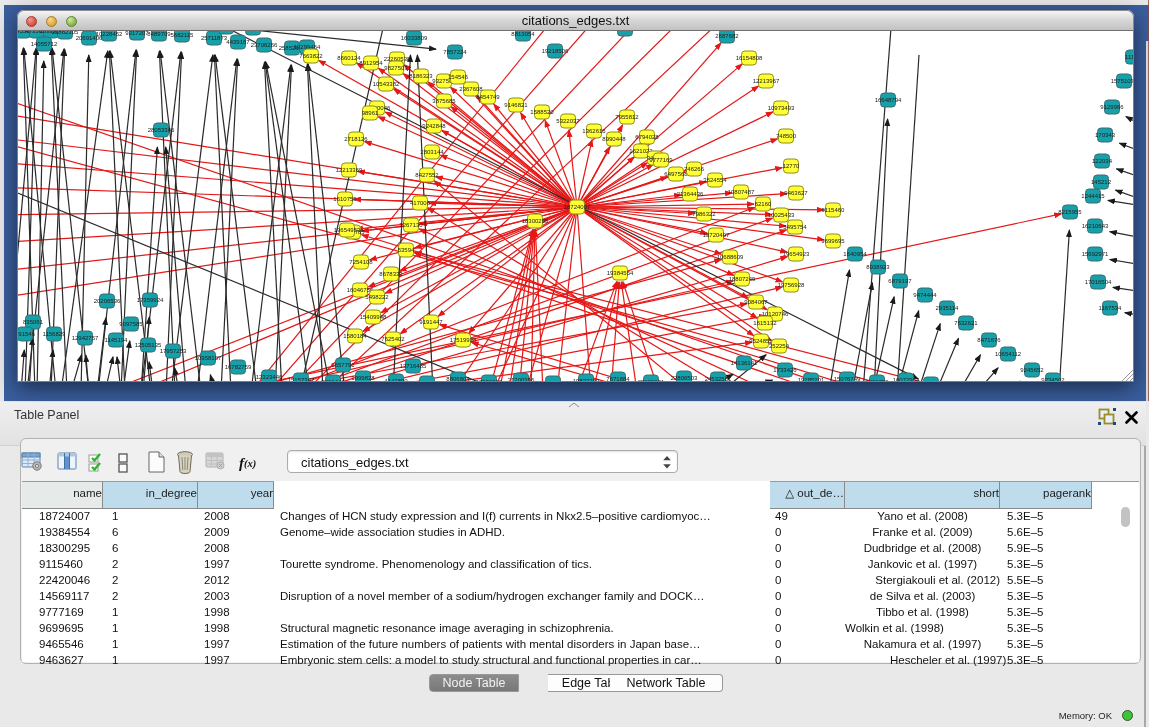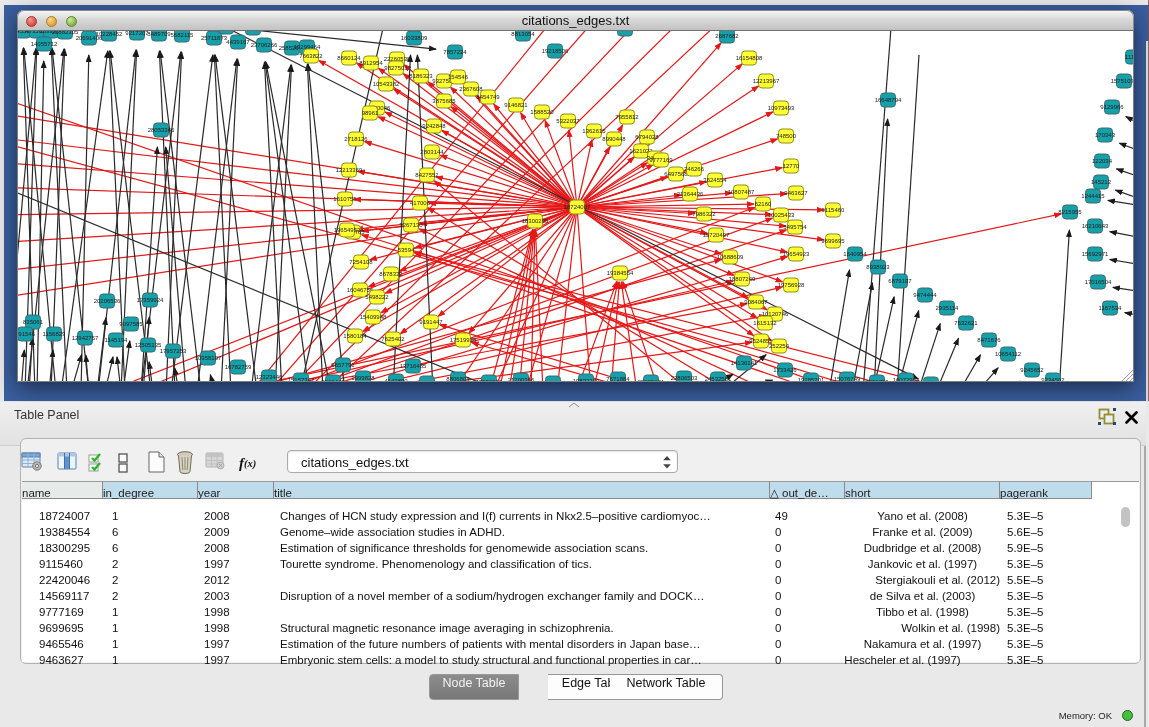--- a/index.html
+++ b/index.html
@@ -17,26 +17,26 @@
 #redge{left:1147.5px;top:0;width:1.5px;height:401px;background:#8a4a42;opacity:.8}
 #pnlhead{left:0;top:402px;width:1146px;height:44px;background:linear-gradient(#efefef,#e2e2e2);
  border-bottom:1px solid #cfcfcf}
 #pnlhead span{position:absolute;left:14px;top:6px;font-size:12.5px;color:#333}
 #mainbox{left:20px;top:438px;width:1121px;height:226px;background:#f0f0f0;
  border:1px solid #b2b2b2;border-radius:6px}
 #combo{left:287px;top:450px;width:391px;height:23px;background:#fff;
  border:1px solid #ababab;border-radius:4px;box-shadow:inset 0 1px 2px rgba(0,0,0,.12)}
 #combo span{position:absolute;left:13px;top:4px;font-size:13px;color:#111}
 #tablebg{left:22px;top:481px;width:1117px;height:181px;background:#fff}
-.hc{top:481px;height:18px;border-right:1px solid #8a8a8a;border-top:1px solid #9a9a9a;
- border-bottom:1px solid #8a8a8a;font-size:11.5px;color:#1c1c1c;text-align:left;line-height:23px;background:#bfdcec}
+.hc{top:481px;height:28px;border-right:1px solid #8a8a8a;border-top:1px solid #9a9a9a;
+ border-bottom:1px solid #8a8a8a;font-size:11.5px;color:#1c1c1c;text-align:right;line-height:23px;background:#bfdcec}
 .trow{position:absolute;left:0;width:1149px;height:15.7px;font-size:11.5px;color:#111}
 .trow span{position:absolute;top:1px;white-space:nowrap}
 #thumb{left:1121px;top:507px;width:9px;height:20px;background:#c3c3c3;border-radius:5px}
-.tab{top:674px;height:26px;font-size:12.5px;text-align:center;line-height:17px;
+.tab{top:674px;height:18px;font-size:12.5px;text-align:center;line-height:17px;
  background:#fdfdfd;color:#111;border:1px solid #989898}
 #mem{left:1020px;top:710px;width:92px;text-align:right;font-size:9.5px;color:#222}
 #memdot{left:1122px;top:710px;width:11px;height:11px;border-radius:50%;
  background:#3ec439;border:1px solid #33582f}
 </style></head><body>
 <div id="app">
   <div class="abs" id="desk"></div>
   <div class="abs" id="win">
     <div class="abs" id="tbar"></div>
     <div class="abs" id="title">citations_edges.txt</div>
@@ -664,21 +664,20 @@
     <svg class="abs" style="left:374px;top:4px" width="10" height="14">
       <path d="M5,1 L8.8,5.3 H1.2 Z" fill="#444"></path>
       <path d="M5,13.5 L8.8,9.2 H1.2 Z" fill="#444"></path>
     </svg>
   </div>
 
   <div class="abs" id="tablebg"></div>
   <div class="abs hc" style="left:22px;width:81px;background:#e6eae9">name</div>
   <div class="abs hc" style="left:103px;width:95px">in_degree</div>
   <div class="abs hc" style="left:198px;width:76px">year</div>
-  <div class="abs hc" style="left:274px;width:496px">title</div>
   <div class="abs hc" style="left:770px;width:75px">△ out_de…</div>
   <div class="abs hc" style="left:845px;width:155px">short</div>
   <div class="abs hc" style="left:1000px;width:92px">pagerank</div>
   <div class="abs" style="left:1092px;top:481px;width:47px;height:24px;border-top:1px solid #9a9a9a;background:#fff"></div>
 <div class="trow" style="top:508.5px">
 <span style="left:39px">18724007</span>
       <span style="left:112px">1</span>
       <span style="left:204px">2008</span>
 <span style="left:280px">Changes of HCN study expression and I(f) currents in Nkx2.5–positive cardiomyoc…</span>
       <span style="left:775px">49</span>
@@ -691,21 +690,20 @@
       <span style="left:204px">2009</span>
 <span style="left:280px">Genome–wide association studies in ADHD.</span>
       <span style="left:775px">0</span>
 <span style="left:845px;width:155px;text-align:center">Franke et al. (2009)</span>
       <span style="left:1007px">5.6E–5</span>
     </div>
 <div class="trow" style="top:540.7px">
 <span style="left:39px">18300295</span>
       <span style="left:112px">6</span>
       <span style="left:204px">2008</span>
-<span style="left:280px">Estimation of significance thresholds for genomewide association scans.</span>
       <span style="left:775px">0</span>
 <span style="left:845px;width:155px;text-align:center">Dudbridge et al. (2008)</span>
       <span style="left:1007px">5.9E–5</span>
     </div>
 <div class="trow" style="top:556.8px">
 <span style="left:39px">9115460</span>
       <span style="left:112px">2</span>
       <span style="left:204px">1997</span>
 <span style="left:280px">Tourette syndrome. Phenomenology and classification of tics.</span>
       <span style="left:775px">0</span>
@@ -736,39 +734,39 @@
       <span style="left:775px">0</span>
 <span style="left:845px;width:155px;text-align:center">Tibbo et al. (1998)</span>
       <span style="left:1007px">5.3E–5</span>
     </div>
 <div class="trow" style="top:621.2px">
 <span style="left:39px">9699695</span>
       <span style="left:112px">1</span>
       <span style="left:204px">1998</span>
 <span style="left:280px">Structural magnetic resonance image averaging in schizophrenia.</span>
       <span style="left:775px">0</span>
-<span style="left:845px;width:155px;text-align:right">Wolkin et al. (1998)</span>
+<span style="left:845px;width:155px;text-align:left">Wolkin et al. (1998)</span>
       <span style="left:1007px">5.3E–5</span>
     </div>
 <div class="trow" style="top:637.3px">
 <span style="left:39px">9465546</span>
       <span style="left:112px">1</span>
       <span style="left:204px">1997</span>
 <span style="left:280px">Estimation of the future numbers of patients with mental disorders in Japan base…</span>
       <span style="left:775px">0</span>
 <span style="left:845px;width:155px;text-align:center">Nakamura et al. (1997)</span>
       <span style="left:1007px">5.3E–5</span>
     </div>
 <div class="trow" style="top:653.4px">
 <span style="left:39px">9463627</span>
       <span style="left:112px">1</span>
       <span style="left:204px">1997</span>
 <span style="left:280px">Embryonic stem cells: a model to study structural and functional properties in car…</span>
       <span style="left:775px">0</span>
-<span style="left:825px;width:155px;text-align:center">Hescheler et al. (1997)</span>
+<span style="left:890px;width:155px;text-align:left">Hescheler et al. (1997)</span>
       <span style="left:1007px">5.3E–5</span>
     </div>
   <div class="abs" id="thumb"></div>
 
   <div class="abs tab" style="left:429px;width:90px;background:linear-gradient(#8c8c8c,#787878);color:#f2f2f2;border-radius:4px 0 0 4px">Node Table</div>
   <div class="abs tab" style="left:548px;width:91px;border-left:none">Edge Table</div>
   <div class="abs tab" style="left:610px;width:113px;border-left:none;border-radius:0 4px 4px 0">Network Table</div>
 
   <div class="abs" id="mem">Memory: OK</div>
   <div class="abs" id="memdot"></div>

